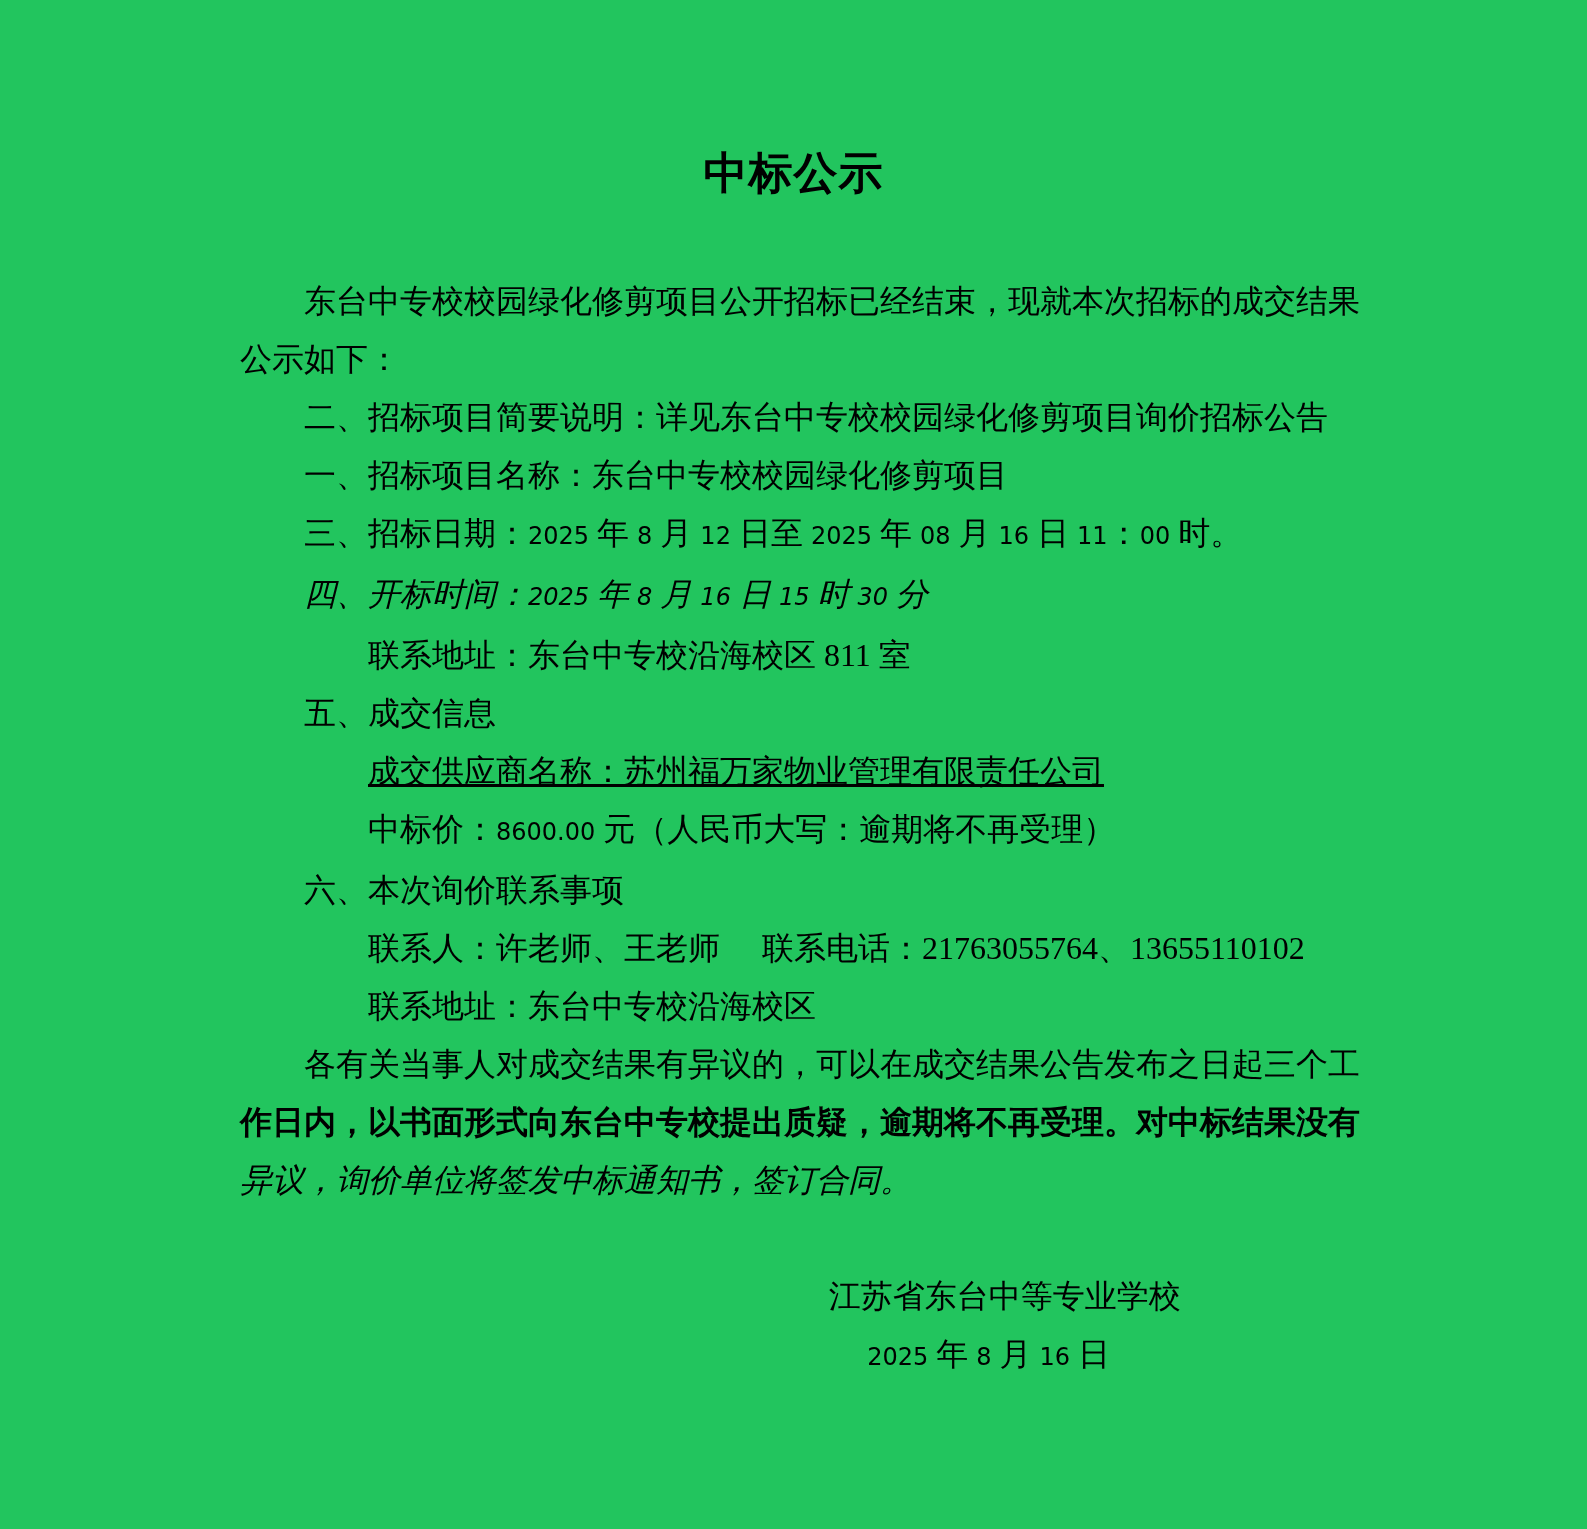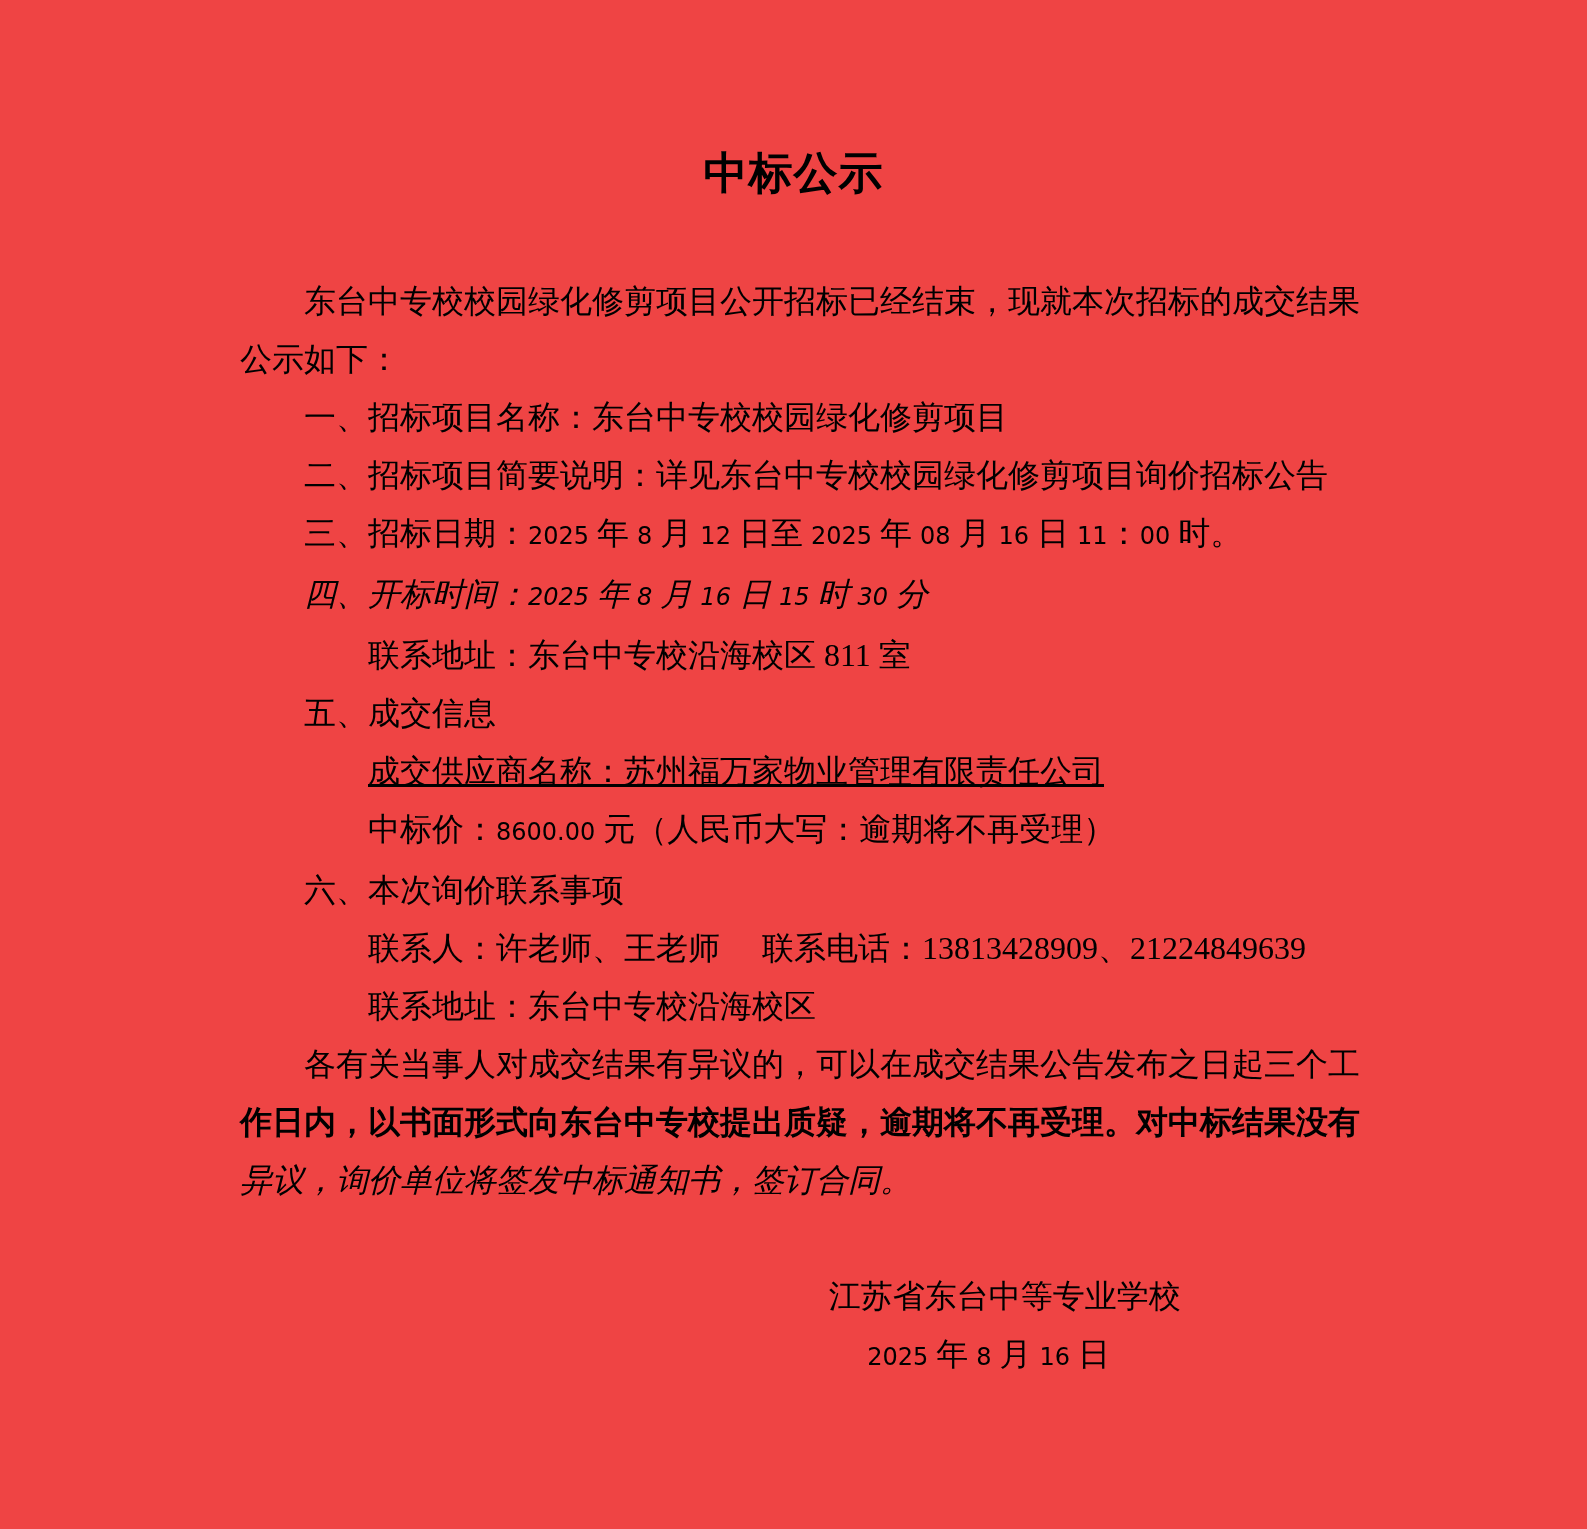--- a/index.html
+++ b/index.html
@@ -4,21 +4,21 @@
 <style>
   html, body {
     margin: 0;
     padding: 0;
     background: #ffffff;
   }
   .page {
     position: relative;
     width: 1587px;
     height: 1529px;
-    background: #ef4444;
+    background: #22c55e;
     color: #000000;
     font-family: "Liberation Serif", "DejaVu Serif", serif;
     overflow: hidden;
   }
   .doc-title {
     position: absolute;
     top: 146px;
     left: 0;
     width: 100%;
     text-align: center;
@@ -49,30 +49,30 @@
   }
 </style>
 </head>
 <body>
 
 <div class="page">
   <div class="doc-title">中标公示</div>
   <div class="doc-lines">
       <div class="line" style="padding-left: 64px;"><span>东台中专校校园绿化修剪项目公开招标已经结束，现就本次招标的成交结果</span></div>
       <div class="line" style="padding-left: 0px;"><span>公示如下：</span></div>
+      <div class="line" style="padding-left: 64px;"><span>二、招标项目简要说明：详见东台中专校校园绿化修剪项目询价招标公告</span></div>
       <div class="line" style="padding-left: 64px;"><span>一、招标项目名称：东台中专校校园绿化修剪项目</span></div>
-      <div class="line" style="padding-left: 64px;"><span>二、招标项目简要说明：详见东台中专校校园绿化修剪项目询价招标公告</span></div>
       <div class="line" style="padding-left: 64px;"><span>三、招标日期：</span><span class="num">2025</span><span> 年 </span><span class="num">8</span><span> 月 </span><span class="num">12</span><span> 日至 </span><span class="num">2025</span><span> 年 </span><span class="num">08</span><span> 月 </span><span class="num">16</span><span> 日 </span><span class="num">11</span><span>：</span><span class="num">00</span><span> 时。</span></div>
       <div class="line" style="padding-left: 64px; font-style: italic;"><span>四、开标时间：</span><span class="num">2025</span><span> 年 </span><span class="num">8</span><span> 月 </span><span class="num">16</span><span> 日 </span><span class="num">15</span><span> 时 </span><span class="num">30</span><span> 分</span></div>
       <div class="line" style="padding-left: 128px;"><span>联系地址：东台中专校沿海校区 </span><span>811</span><span> 室</span></div>
       <div class="line" style="padding-left: 64px;"><span>五、成交信息</span></div>
       <div class="line" style="padding-left: 128px; text-decoration: underline;"><span>成交供应商名称：苏州福万家物业管理有限责任公司</span></div>
       <div class="line" style="padding-left: 128px;"><span>中标价：</span><span class="num">8600.00</span><span> 元（人民币大写：逾期将不再受理）</span></div>
       <div class="line" style="padding-left: 64px;"><span>六、本次询价联系事项</span></div>
-      <div class="line" style="padding-left: 128px;"><span>联系人：许老师、王老师</span><span class="seg-gap" style="width: 42px;"></span><span>联系电话：</span><span>13813428909、21224849639</span></div>
+      <div class="line" style="padding-left: 128px;"><span>联系人：许老师、王老师</span><span class="seg-gap" style="width: 42px;"></span><span>联系电话：</span><span>21763055764、13655110102</span></div>
       <div class="line" style="padding-left: 128px;"><span>联系地址：东台中专校沿海校区</span></div>
       <div class="line" style="padding-left: 64px;"><span>各有关当事人对成交结果有异议的，可以在成交结果公告发布之日起三个工</span></div>
       <div class="line" style="padding-left: 0px; font-weight: bold;"><span>作日内，以书面形式向东台中专校提出质疑，逾期将不再受理。对中标结果没有</span></div>
       <div class="line" style="padding-left: 0px; font-style: italic;"><span>异议，询价单位将签发中标通知书，签订合同。</span></div>
       <div class="line" style="padding-left: 0px;"></div>
       <div class="line" style="padding-left: 588.8px;"><span>江苏省东台中等专业学校</span></div>
       <div class="line" style="padding-left: 627.2px;"><span class="num">2025</span><span> 年 </span><span class="num">8</span><span> 月 </span><span class="num">16</span><span> 日</span></div>
     </div>
 </div>
 

